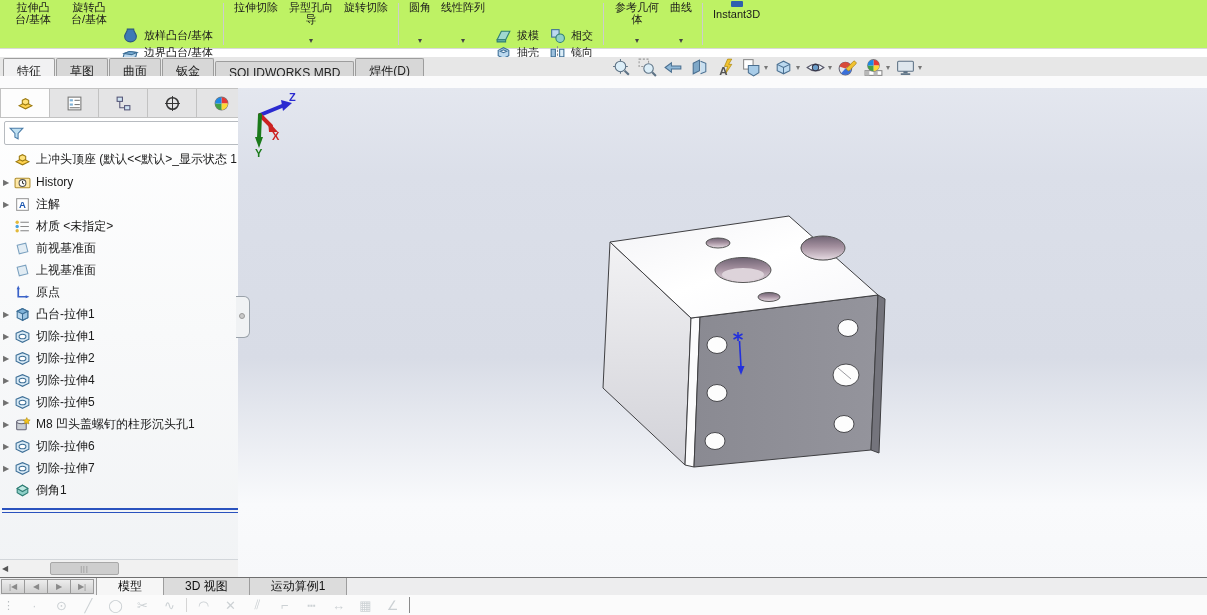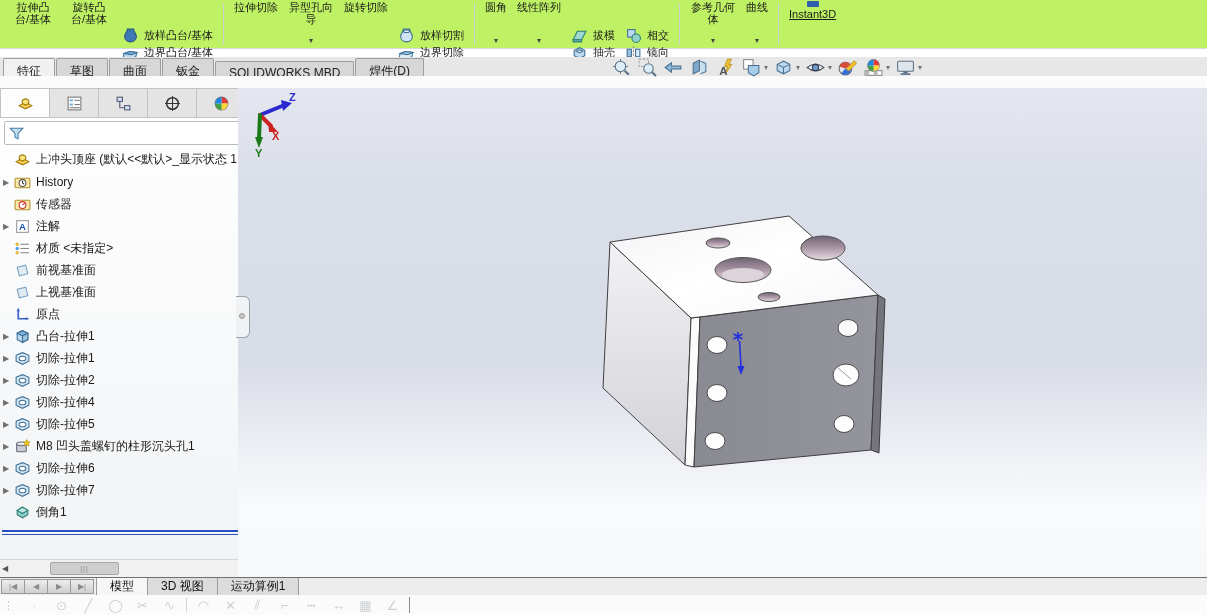--- a/index.html
+++ b/index.html
@@ -6,21 +6,21 @@
   body{width:1207px;height:615px;position:relative;overflow:hidden;
        font-family:"Liberation Sans","DejaVu Sans",sans-serif;background:#fff;color:#1a1a1a;}
   
   .cmdbar{position:absolute;left:0;top:0;width:100%;height:48px;background:#bef264;
           border-bottom:1px solid #d9d9d9;display:flex;align-items:stretch;}
   .cm-group{display:flex;align-items:stretch;padding:0 5px;}
   .cm-div{width:1px;background:#cdcdcd;margin:3px 0;}
   .cm-big{display:flex;flex-direction:column;align-items:center;padding:1px 5px 0 5px;
           font-size:11px;line-height:12px;text-align:center;cursor:default;}
   .cm-big .lbl{max-width:46px;}
-  .cm-big .lbl.wide{max-width:none;white-space:nowrap;text-decoration:underline;}
+  .cm-big .lbl.wide{max-width:none;white-space:nowrap;}
   .cm-caret{margin-top:auto;font-size:8px;color:#444;line-height:9px;padding-bottom:3px;}
   .cm-stack{display:flex;flex-direction:column;justify-content:space-between;padding:2px 5px;margin-top:25px;}
   .cm-row{display:flex;align-items:center;gap:5px;font-size:11px;white-space:nowrap;height:20px;}
   .icon16{width:17px;height:17px;display:inline-block;flex:0 0 17px;}
   .i3dfrag{width:12px;height:6px;background:#2f5fae;border-radius:1px;margin-bottom:1px;}
   
   .tabstrip{position:absolute;top:48px;left:0;width:100%;height:28px;background:#e7e7e7;
             display:flex;align-items:flex-end;padding-left:3px;box-sizing:border-box;margin-top:9px;}
   .rtab{padding:4px 13px 5px 13px;font-size:12px;border:1px solid #9d9d9d;border-bottom:none;
         background:#d7d7d7;margin-right:1px;border-radius:2px 2px 0 0;color:#222;}
@@ -64,21 +64,21 @@
             background:linear-gradient(180deg,#e4e7ef 0%,#dbdfe9 18%,#d8dce6 55%,#f9fafc 85%,#f7f8fa 100%);}
   .viewport svg{position:absolute;left:0;top:0;}
   .triad{position:absolute;left:25px;top:408px;}
   
   .bottombar{position:absolute;left:0;top:577px;width:100%;height:18px;background:#ededee;
              border-top:1px solid #6f6f6f;display:flex;align-items:stretch;font-size:12px;box-sizing:border-box;}
   .navbtns{display:flex;padding:1px 2px 1px 1px;}
   .navbtn{width:22px;background:linear-gradient(#ededed,#cfcfcf);border:1px solid #9a9a9a;border-left:none;
           display:flex;align-items:center;justify-content:center;color:#8a8a8a;font-size:8px;}
   .navbtn:first-child{border-left:1px solid #9a9a9a;}
-  .btab{padding:0 13px;display:flex;align-items:center;border-right:1px solid #9d9d9d;background:#dcdcdc;color:#111;}
+  .btab{padding:0 21px;display:flex;align-items:center;border-right:1px solid #9d9d9d;background:#dcdcdc;color:#111;}
   .btab.active{background:#f6f6f6;border-left:1px solid #9d9d9d;}
   .sketchbar{position:absolute;left:0;top:595px;width:100%;height:20px;background:#fbfbfb;
              display:flex;align-items:center;padding-left:2px;box-sizing:border-box;}
   .grip{color:#b9bdc0;font-size:11px;margin:0 7px 0 1px;line-height:10px;}
   .skicon{width:27px;text-align:center;font-size:13px;color:#ccd1d4;}
   .skdiv{width:1px;height:14px;background:#d5d5d5;margin:0 3px;}
   .skdiv.dark{background:#8a8a8a;height:16px;}
 </style>
 </head>
 <body>
@@ -114,36 +114,20 @@
         <div class="cm-big">
           <div class="lbl">拉伸切除</div>
         </div>
         <div class="cm-big">
           <div class="lbl">异型孔向导</div>
           <div class="cm-caret">▾</div>
         </div>
         <div class="cm-big">
           <div class="lbl">旋转切除</div>
         </div>
-        <div class="cm-stack">
-          <div class="cm-row">
-            <span class="icon16"><svg viewBox="0 0 16 16" width="100%" height="100%">
-                <path d="M5 2 h6 c0 3 2.5 4 2.5 7 0 3 -2.5 5 -5.5 5 S2.5 12 2.5 9 C2.5 6 5 5 5 2 Z" fill="#cfe3f2" stroke="#3c6e96"></path>
-                <ellipse cx="8" cy="4" rx="3" ry="1.2" fill="#fff" stroke="#3c6e96"></ellipse>
-              </svg></span>
-            <span>放样切割</span>
-          </div>
-          <div class="cm-row">
-            <span class="icon16"><svg viewBox="0 0 16 16" width="100%" height="100%">
-                <path d="M2 9 l5 -2 7 1 -1 4 -5 2 -7 -1 Z" fill="#dceef8" stroke="#3c6e96"></path>
-                <path d="M2 9 l5 -2 7 1 -5 2 Z" fill="#aacfe8" stroke="#3c6e96"></path>
-              </svg></span>
-            <span>边界切除</span>
-          </div>
-        </div>
       </div>
       <div class="cm-div"></div>
       <div class="cm-group">
         <div class="cm-big">
           <div class="lbl">圆角</div>
           <div class="cm-caret">▾</div>
         </div>
         <div class="cm-big">
           <div class="lbl">线性阵列</div>
           <div class="cm-caret">▾</div>
@@ -359,29 +343,20 @@
       </div>
       <div id="treeItems">
           <div class="trow">
             <span class="arrow">▶</span>
             <span class="ticon icon16"><svg viewBox="0 0 16 16" width="100%" height="100%">
                 <rect x="1" y="4" width="14" height="9" rx="1" fill="#ffe9a8" stroke="#b08f2f"></rect>
                 <circle cx="8" cy="8.5" r="3.2" fill="#fff" stroke="#555"></circle>
                 <path d="M8 6.5 V8.5 L9.5 9.5" stroke="#333" fill="none"></path>
               </svg></span>
             <span>History</span>
-          </div>
-          <div class="trow">
-            <span class="arrow"></span>
-            <span class="ticon icon16"><svg viewBox="0 0 16 16" width="100%" height="100%">
-                <rect x="1" y="4" width="14" height="9" rx="1" fill="#ffe9a8" stroke="#b08f2f"></rect>
-                <circle cx="8" cy="8.5" r="3.2" fill="#fff" stroke="#c33"></circle>
-                <path d="M8 8.5 L10 7" stroke="#c33"></path>
-              </svg></span>
-            <span>传感器</span>
           </div>
           <div class="trow">
             <span class="arrow">▶</span>
             <span class="ticon icon16"><svg viewBox="0 0 16 16" width="100%" height="100%">
                 <rect x="2.5" y="2.5" width="11" height="11" fill="#fff" stroke="#999"></rect>
                 <text x="8" y="11.5" font-size="9" fill="#1a56b0" text-anchor="middle" font-weight="bold">A</text>
               </svg></span>
             <span>注解</span>
           </div>
           <div class="trow">

